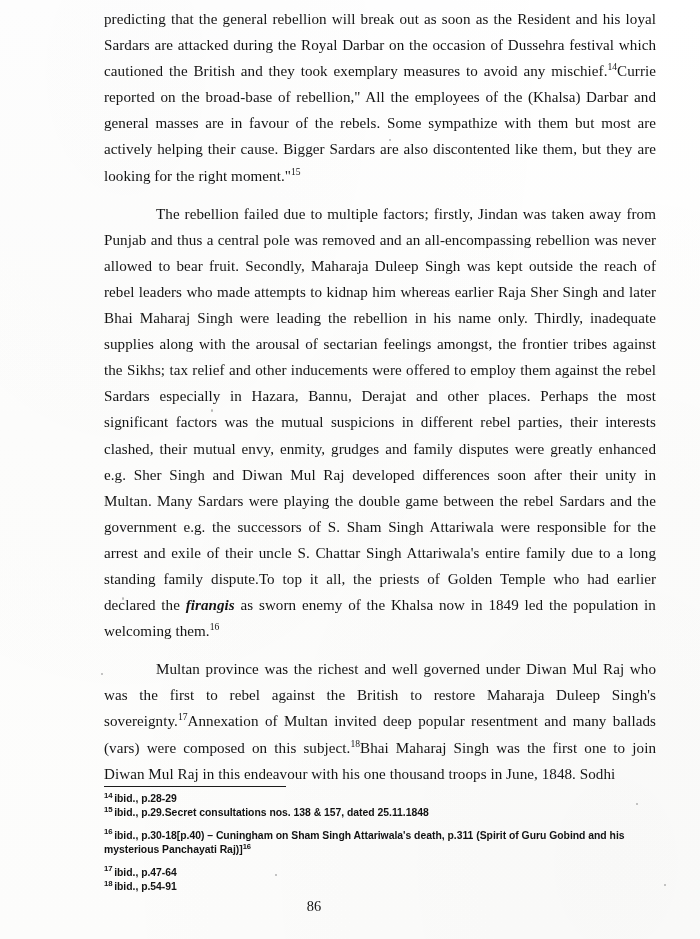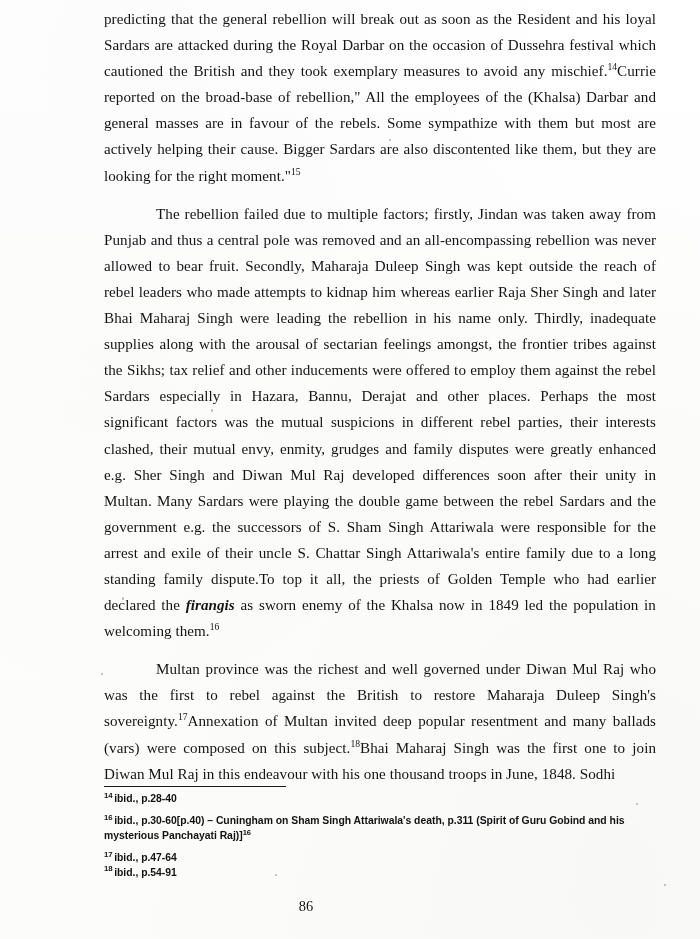--- a/index.html
+++ b/index.html
@@ -107,21 +107,21 @@
   .fn-num {
     font-size: 7.8px;
     vertical-align: super;
     line-height: 0;
     margin-right: 1.5px;
   }
 
   
   .page-number {
     position: absolute;
-    left: 0;
+    left: 8px;
     top: 898px;
     width: 612px;
     text-align: center;
     font-size: 14.4px;
     color: #141414;
     font-family: "Liberation Serif", "DejaVu Serif", serif;
   }
 
   
   .speck {
@@ -150,21 +150,22 @@
 
   <div class="body-col" id="body-col">
       <p class="para"><span>predicting that the general rebellion will break out as soon as the Resident and his loyal Sardars are attacked during the Royal Darbar on the occasion of Dussehra festival which cautioned the British and they took exemplary measures to avoid any mischief.</span><sup class="fn">14</sup><span>Currie reported on the broad-base of rebellion," All the employees of the (Khalsa) Darbar and general masses are in favour of the rebels. Some sympathize with them but most are actively helping their cause. Bigger Sardars are also discontented like them, but they are looking for the right moment."</span><sup class="fn">15</sup></p>
       <p class="para indent"><span>The rebellion failed due to multiple factors; firstly, Jindan was taken away from Punjab and thus a central pole was removed and an all-encompassing rebellion was never allowed to bear fruit. Secondly, Maharaja Duleep Singh was kept outside the reach of rebel leaders who made attempts to kidnap him whereas earlier Raja Sher Singh and later Bhai Maharaj Singh were leading the rebellion in his name only. Thirdly, inadequate supplies along with the arousal of sectarian feelings amongst, the frontier tribes against the Sikhs;  tax relief and other inducements were offered to employ them against the rebel Sardars especially in Hazara, Bannu, Derajat and other places. Perhaps the most significant factors was the mutual suspicions in different rebel parties, their interests clashed, their mutual envy, enmity, grudges and family disputes were greatly enhanced e.g. Sher Singh and Diwan Mul Raj developed differences soon after their unity in Multan. Many Sardars were playing the double game between the rebel Sardars and the government e.g. the successors of S. Sham Singh Attariwala were responsible for the arrest and exile of their uncle S. Chattar Singh Attariwala's entire family due to a long standing family dispute.To top it all, the priests of Golden Temple who had earlier declared the </span><span class="ital">firangis</span><span> as sworn enemy of the Khalsa now in 1849 led the population in welcoming them.</span><sup class="fn">16</sup></p>
       <p class="para indent"><span>Multan province was the richest and well governed under Diwan Mul Raj who was the first to rebel against the British to restore Maharaja Duleep Singh's sovereignty.</span><sup class="fn">17</sup><span>Annexation of Multan invited deep popular resentment and many ballads (vars) were composed on this subject.</span><sup class="fn">18</sup><span>Bhai Maharaj Singh was the first one to join Diwan Mul Raj in this endeavour with his one thousand troops in June, 1848. Sodhi</span></p>
     </div>
 
   <div class="footnotes">
     <div class="fn-rule"></div>
     <div id="footnote-list">
-        <div class="fn-line"><span class="fn-num">14</span><span>ibid., p.28-40</span></div>
-        <div class="fn-line fn-gap"><span class="fn-num">16</span><span>ibid., p.30-60[p.40) – Cuningham on Sham Singh Attariwala's death, p.311 (Spirit of Guru Gobind and his mysterious Panchayati Raj)]</span><sup>16</sup></div>
+        <div class="fn-line"><span class="fn-num">14</span><span>ibid., p.28-29</span></div>
+        <div class="fn-line"><span class="fn-num">15</span><span>ibid., p.29.Secret consultations nos. 138 &amp; 157, dated 25.11.1848</span></div>
+        <div class="fn-line fn-gap"><span class="fn-num">16</span><span>ibid., p.30-18[p.40) – Cuningham on Sham Singh Attariwala's death, p.311 (Spirit of Guru Gobind and his mysterious Panchayati Raj)]</span><sup>16</sup></div>
         <div class="fn-line fn-gap"><span class="fn-num">17</span><span>ibid., p.47-64</span></div>
         <div class="fn-line"><span class="fn-num">18</span><span>ibid., p.54-91</span></div>
       </div>
   </div>
 
   <div class="page-number">86</div>
 </div>
 
 </body></html>

